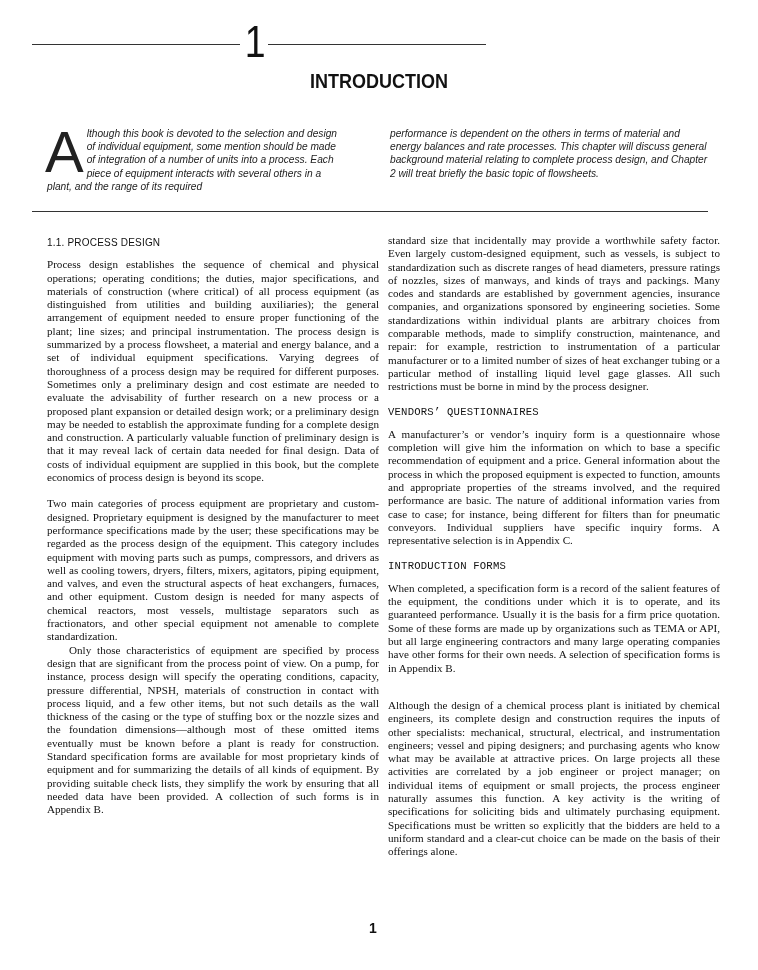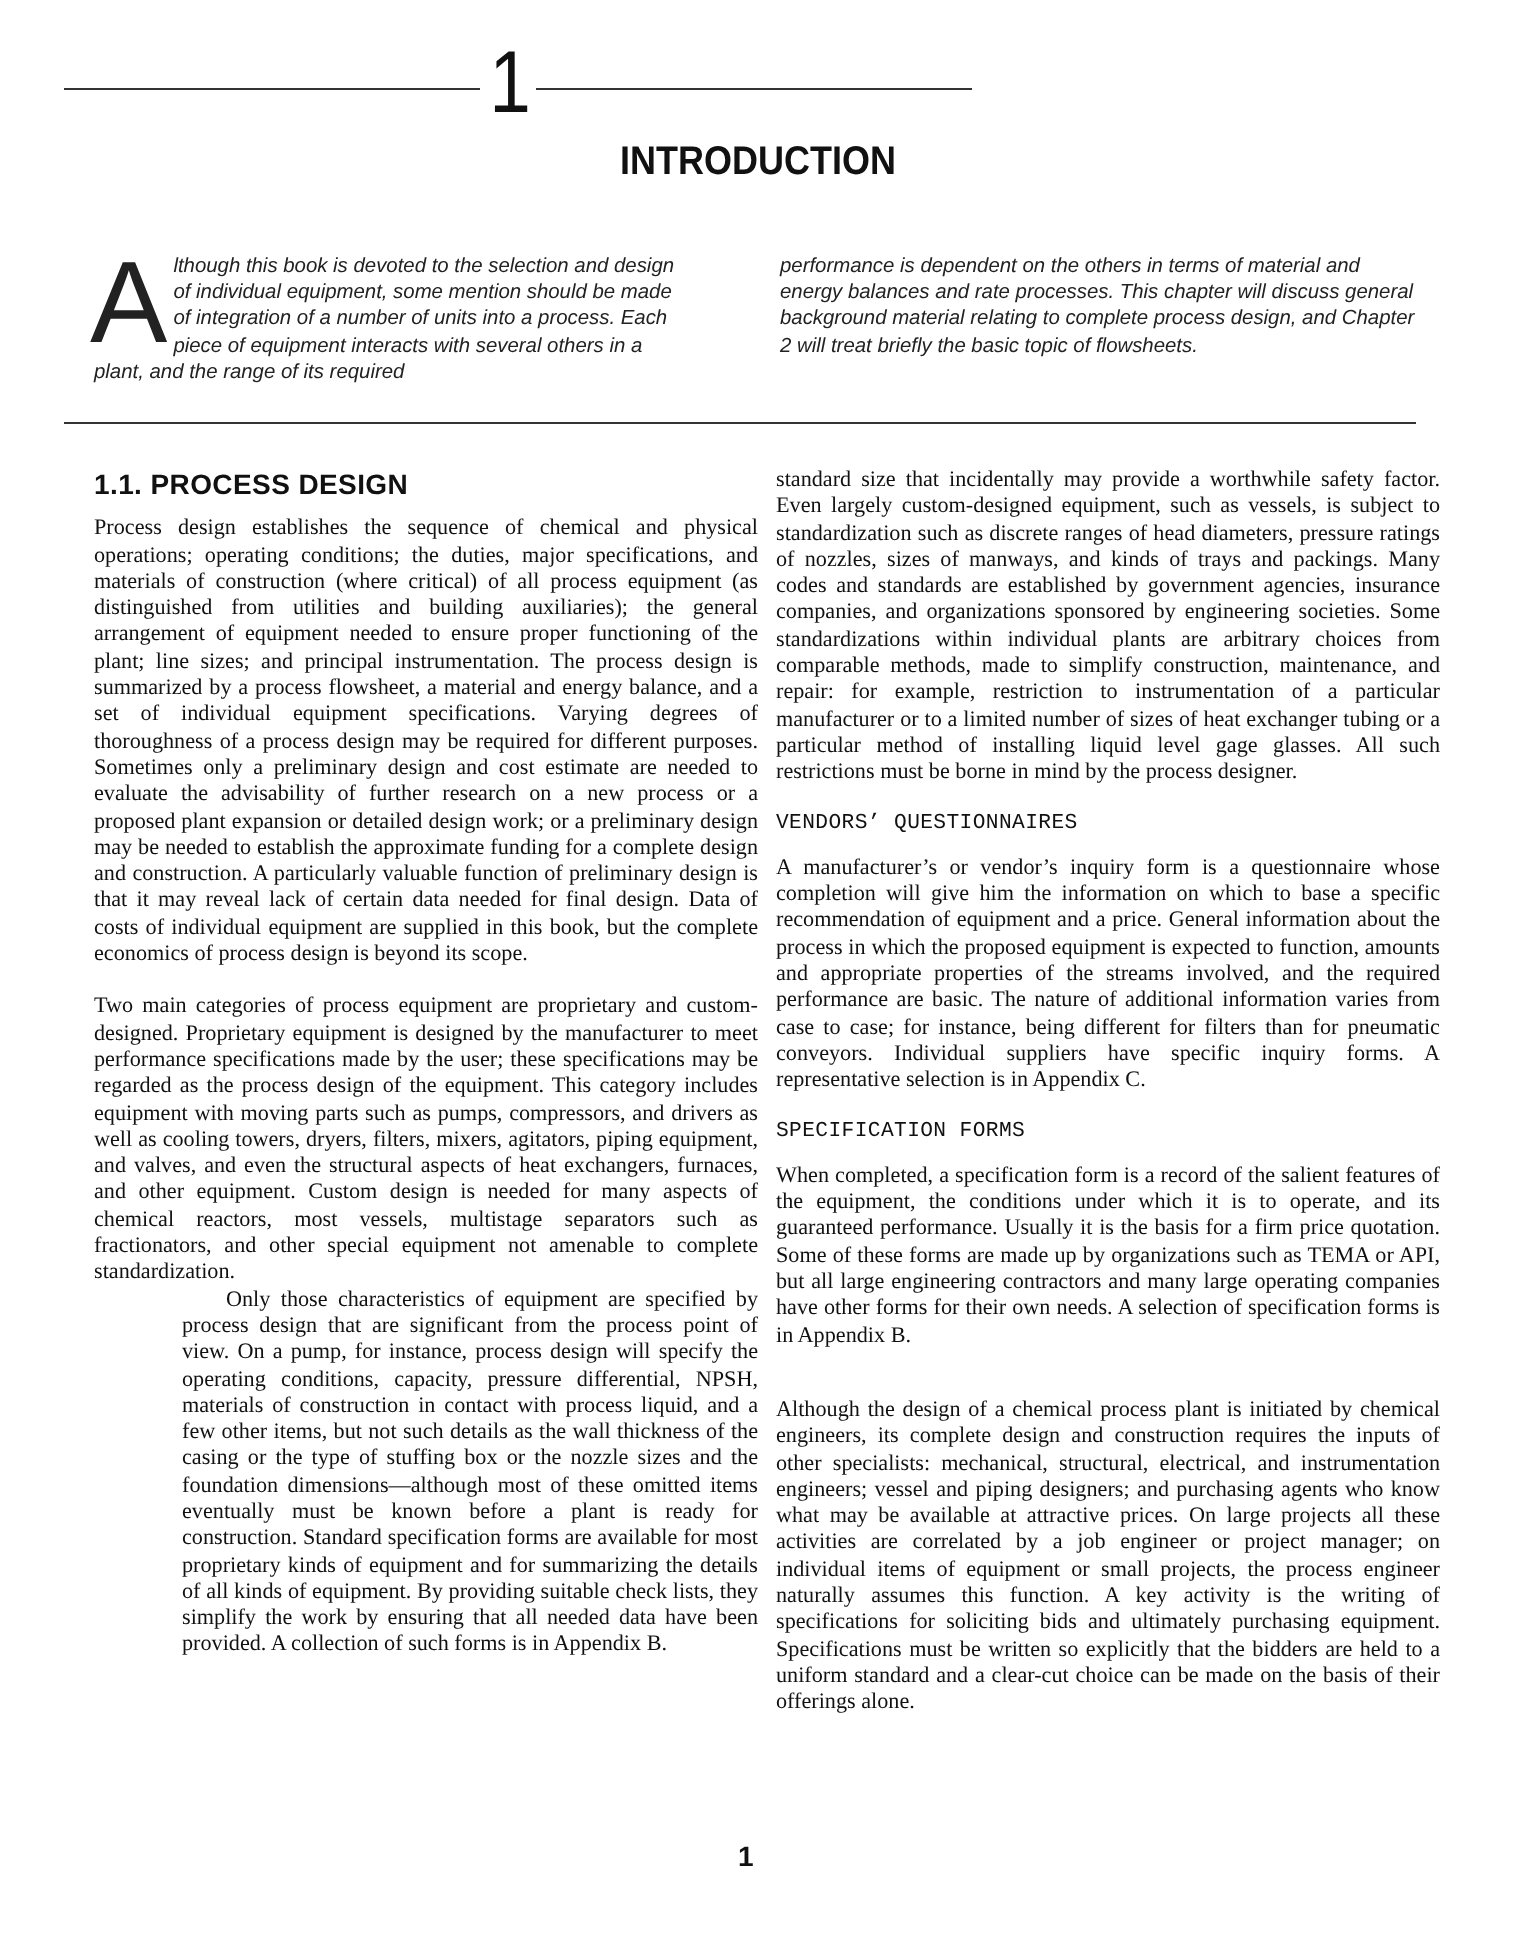--- a/index.html
+++ b/index.html
@@ -24,22 +24,22 @@
     .dropcap { float: left; font-family: "Liberation Sans", sans-serif; font-style: normal; font-weight: normal;
       font-size: 58px; line-height: 50px; margin: 0 3px -2px -2px; height: 52px; }
 
     .divider { position: absolute; left: 32px; width: 676px; top: 211px; height: 1px; background: #333; }
 
     .col { position: absolute; top: 236px; width: 332px; font-family: "Liberation Serif", serif;
       font-size: 11.1px; line-height: 13.3px; text-align: justify; color: #111; }
     .col.left { left: 47px; }
     .col.right { left: 388px; top: 234px; }
     .col p { margin: 0; }
-    .col p.indent { text-indent: 22px; margin-left: 44px; }
-    .h-sec { font-family: "Liberation Sans", sans-serif; font-weight: bold; font-size: 14px; margin: 0 0 9px 0;
+    .col p.indent { text-indent: 22px; }
+    .h-sec { font-family: "Liberation Sans", sans-serif; font-weight: normal; font-size: 10px; margin: 0 0 9px 0;
       letter-spacing: 0.2px; }
     .h-sub { font-family: Liberation Mono, monospace; font-weight: normal; font-size: 10.6px; margin: 0 0 9px 0;
       letter-spacing: 0.2px; }
     .gap-sec { height: 13px; }
     .gap-sub { height: 12px; }
     .gap-big { height: 24px; }
 
     .page-num { position: absolute; left: 369px; top: 920px; font-family: "Liberation Sans", sans-serif;
       font-weight: bold; font-size: 14px; }
   </style>
@@ -66,20 +66,20 @@
     <p>Two main categories of process equipment are proprietary and custom-designed. Proprietary equipment is designed by the manufacturer to meet performance specifications made by the user; these specifications may be regarded as the process design of the equipment. This category includes equipment with moving parts such as pumps, compressors, and drivers as well as cooling towers, dryers, filters, mixers, agitators, piping equipment, and valves, and even the structural aspects of heat exchangers, furnaces, and other equipment. Custom design is needed for many aspects of chemical reactors, most vessels, multistage separators such as fractionators, and other special equipment not amenable to complete standardization.</p>
     <p class="indent">Only those characteristics of equipment are specified by process design that are significant from the process point of view. On a pump, for instance, process design will specify the operating conditions, capacity, pressure differential, NPSH, materials of construction in contact with process liquid, and a few other items, but not such details as the wall thickness of the casing or the type of stuffing box or the nozzle sizes and the foundation dimensions—although most of these omitted items eventually must be known before a plant is ready for construction. Standard specification forms are available for most proprietary kinds of equipment and for summarizing the details of all kinds of equipment. By providing suitable check lists, they simplify the work by ensuring that all needed data have been provided. A collection of such forms is in Appendix B.</p>
   </div>
 
   <div class="col right">
     <p>standard size that incidentally may provide a worthwhile safety factor. Even largely custom-designed equipment, such as vessels, is subject to standardization such as discrete ranges of head diameters, pressure ratings of nozzles, sizes of manways, and kinds of trays and packings. Many codes and standards are established by government agencies, insurance companies, and organizations sponsored by engineering societies. Some standardizations within individual plants are arbitrary choices from comparable methods, made to simplify construction, maintenance, and repair: for example, restriction to instrumentation of a particular manufacturer or to a limited number of sizes of heat exchanger tubing or a particular method of installing liquid level gage glasses. All such restrictions must be borne in mind by the process designer.</p>
     <div class="gap-sub"></div>
     <div class="h-sub">VENDORS’ QUESTIONNAIRES</div>
     <p>A manufacturer’s or vendor’s inquiry form is a questionnaire whose completion will give him the information on which to base a specific recommendation of equipment and a price. General information about the process in which the proposed equipment is expected to function, amounts and appropriate properties of the streams involved, and the required performance are basic. The nature of additional information varies from case to case; for instance, being different for filters than for pneumatic conveyors. Individual suppliers have specific inquiry forms. A representative selection is in Appendix C.</p>
     <div class="gap-sub"></div>
-    <div class="h-sub">SPECIFICATION FORMS</div>
+    <div class="h-sub">INTRODUCTION FORMS</div>
     <p>When completed, a specification form is a record of the salient features of the equipment, the conditions under which it is to operate, and its guaranteed performance. Usually it is the basis for a firm price quotation. Some of these forms are made up by organizations such as TEMA or API, but all large engineering contractors and many large operating companies have other forms for their own needs. A selection of specification forms is in Appendix B.</p>
     <div class="gap-big"></div>
     <p>Although the design of a chemical process plant is initiated by chemical engineers, its complete design and construction requires the inputs of other specialists: mechanical, structural, electrical, and instrumentation engineers; vessel and piping designers; and purchasing agents who know what may be available at attractive prices. On large projects all these activities are correlated by a job engineer or project manager; on individual items of equipment or small projects, the process engineer naturally assumes this function. A key activity is the writing of specifications for soliciting bids and ultimately purchasing equipment. Specifications must be written so explicitly that the bidders are held to a uniform standard and a clear-cut choice can be made on the basis of their offerings alone.</p>
   </div>
 
   <div class="page-num">1</div>
 </div>
 
 </body></html>

